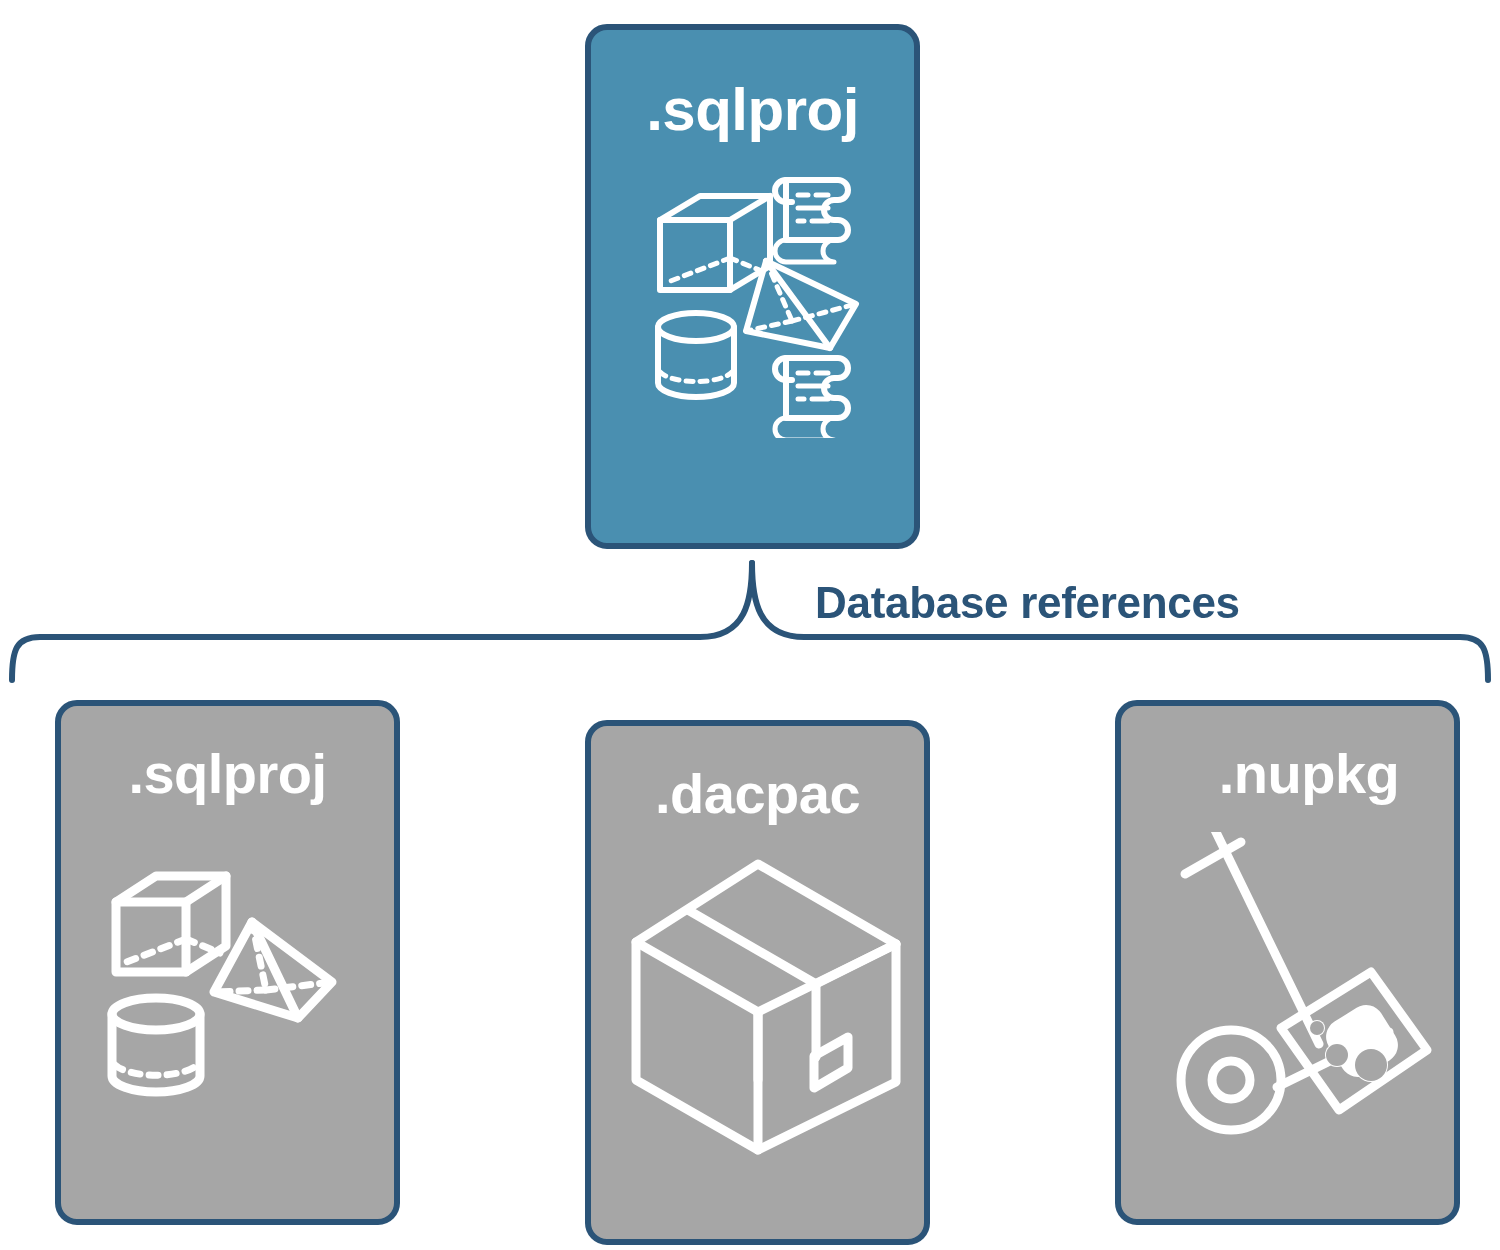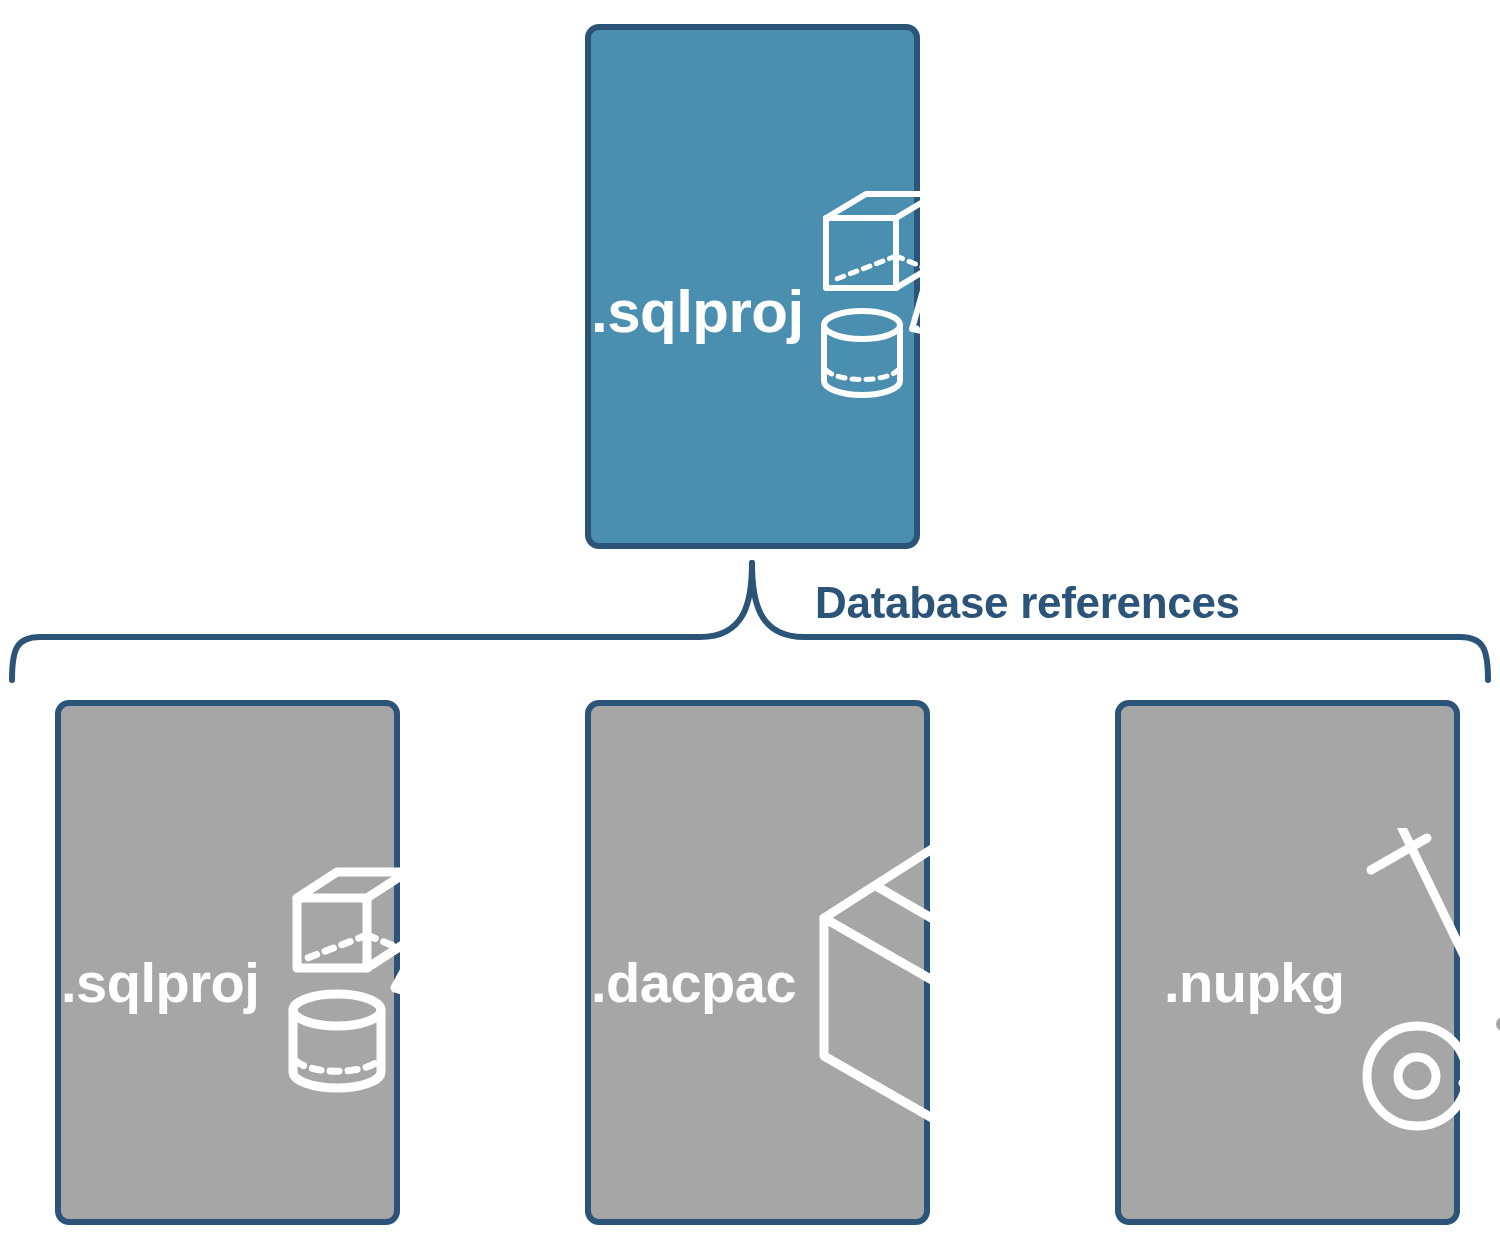--- a/index.html
+++ b/index.html
@@ -17,23 +17,23 @@
   #stage {
     position: absolute;
     left: 0; top: 0;
     width: 1500px;
     height: 1250px;
   }
   .card {
     position: absolute;
     box-sizing: border-box;
     border: 6px solid #2b5478;
-    border-radius: 14px;
+    border-radius: 22px;
     display: flex;
-    flex-direction: row;
+    flex-direction: column;
     align-items: center;
   }
   .card-title {
     color: #ffffff;
     font-weight: bold;
     letter-spacing: -0.5px;
     line-height: 1;
     white-space: nowrap;
   }
   #card-top {
@@ -51,21 +51,21 @@
     position: relative;
   }
   .card-bottom {
     top: 700px;
     width: 345px;
     height: 525px;
     background: #a6a6a6;
   }
   .card-bottom .card-title { font-size: 56px; margin-top: 40px; }
   #card-sqlproj  { left: 55px; }
-  #card-dacpac   { left: 585px; }
+  #card-dacpac   { left: 585px; margin-top: 20px; }
   #card-nupkg    { left: 1115px; padding-left: 43px; }
 
   .icon-area-bottom {
     margin-top: 30px;
     width: 300px;
     height: 300px;
     position: relative;
   }
   .svg-abs { position: absolute; left: 0; top: 0; }
 

